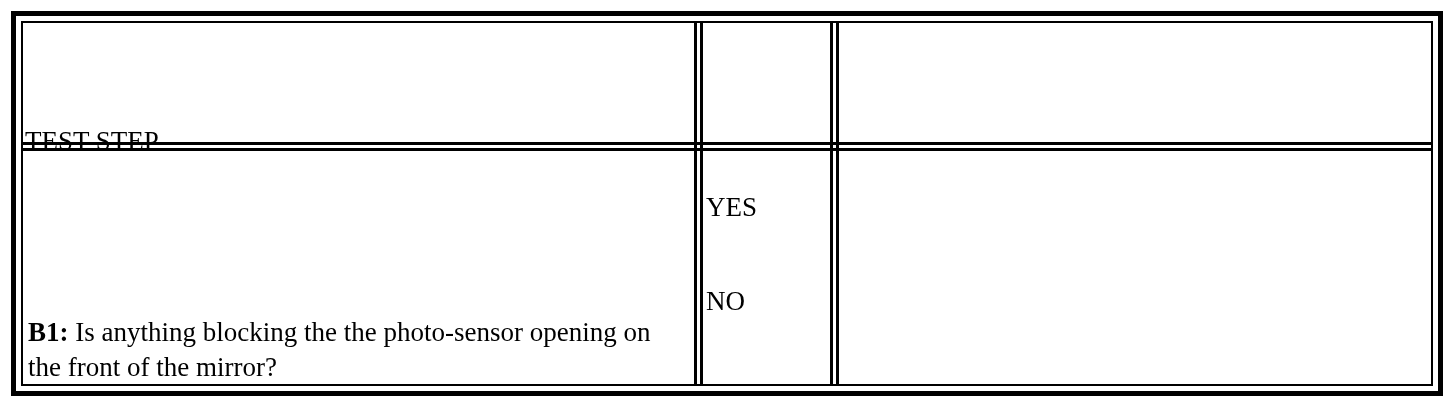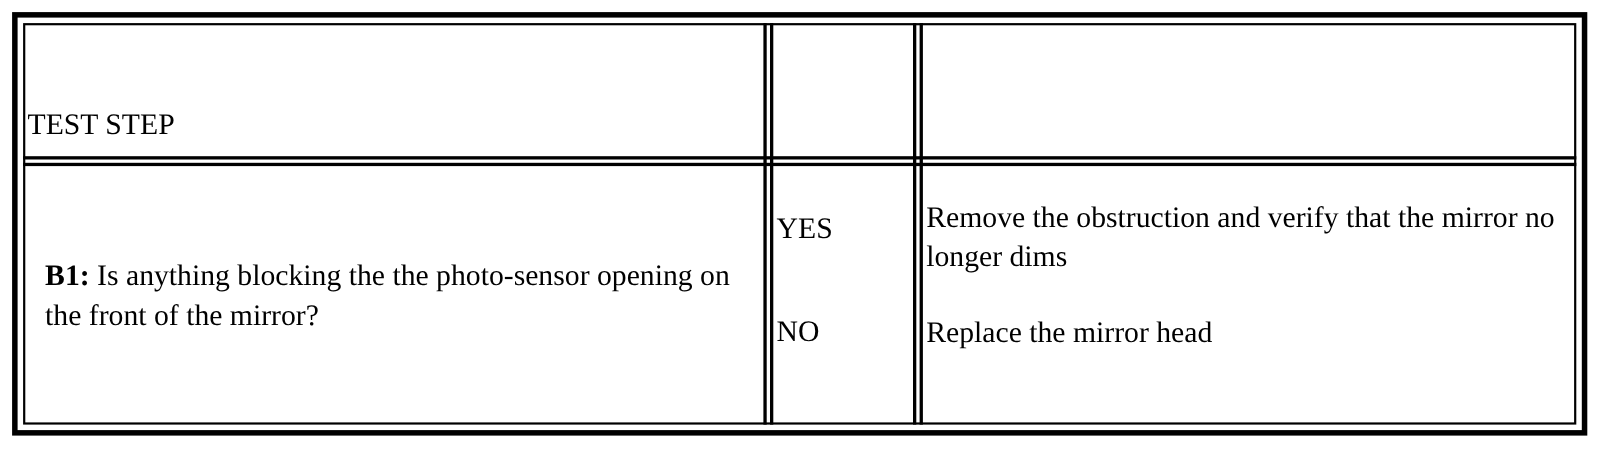--- a/index.html
+++ b/index.html
@@ -112,29 +112,29 @@
     display: flex;
     align-items: flex-end;
     padding-bottom: 10px;
   }
   
   .cell-body {
     top: 130px;
     height: 235px;
   }
 
-  #cell-header-teststep { left: 4px;   width: 669px; }
+  #cell-header-teststep { left: 4px;   width: 669px; margin-top: 28px; }
   #cell-header-result   { left: 685px; width: 124px; }
   #cell-header-action   { left: 821px; width: 591px; }
 
   #cell-body-teststep {
-    left: 20px;
+    left: 7px;
     width: 669px;
     display: flex;
-    align-items: center;
+    align-items: flex-end;
     padding-right: 10px;
   }
   #cell-body-result {
     left: 685px;
     width: 124px;
     text-align: right;
   }
   #cell-body-action {
     left: 821px;
     width: 591px;
@@ -208,21 +208,15 @@
       <span class="cell-text"><span class="step-label">B1:</span><span> Is anything blocking the the photo-sensor opening on the front of the mirror?</span></span>
     </div>
 
     <div class="cell cell-body" id="cell-body-result">
       <div class="result-stack">
         <span class="result-value" id="result-value-yes">YES</span>
         <span class="result-value" id="result-value-no">NO</span>
       </div>
     </div>
 
-    <div class="cell cell-body" id="cell-body-action">
-      <div class="action-stack">
-        <span class="action-block" id="action-block-yes">Remove the obstruction and verify that the mirror no longer dims</span>
-        <span class="action-block" id="action-block-no">Replace the mirror head</span>
-      </div>
-    </div>
 
   </div>
 </div>
 
 </body></html>

